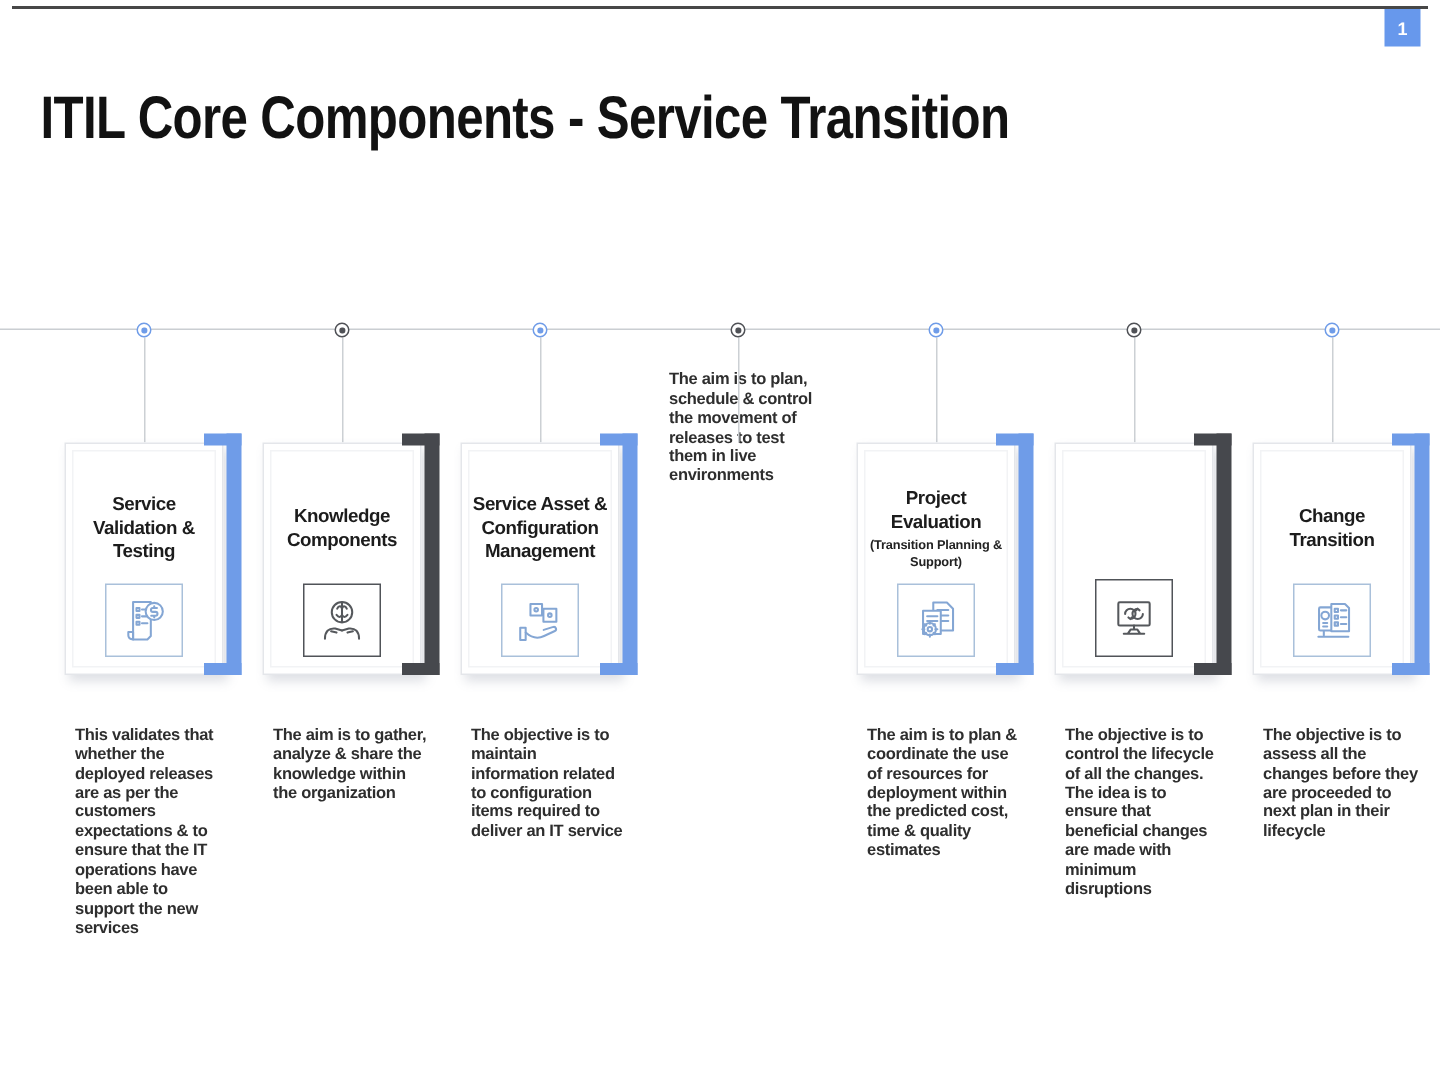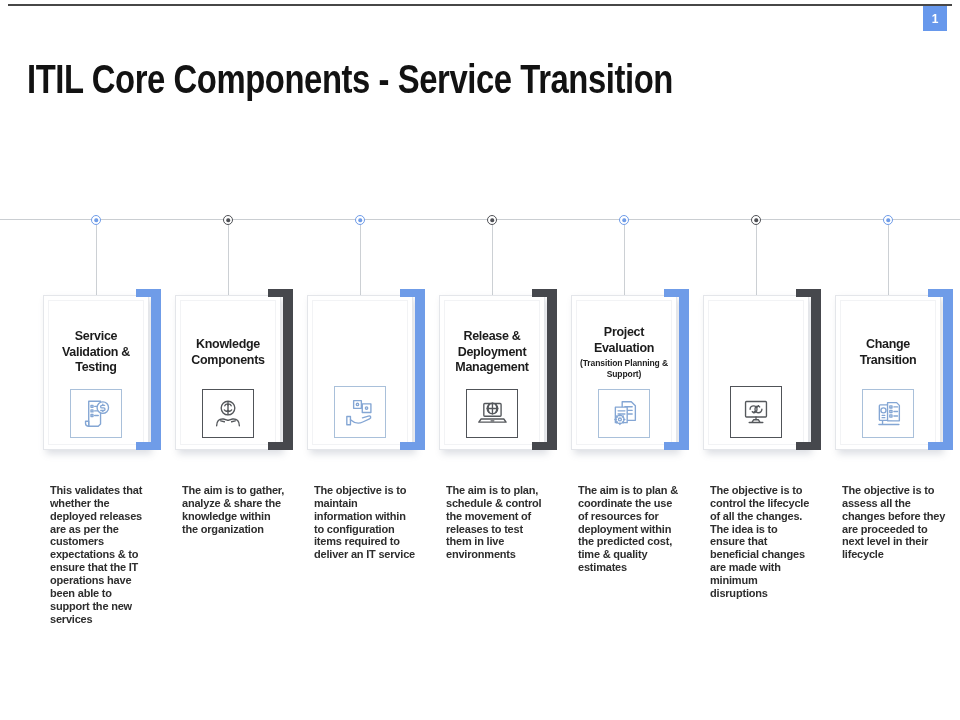--- a/index.html
+++ b/index.html
@@ -111,52 +111,40 @@
         </div>
       </div>
       <div class="desc">The aim is to gather, analyze &amp; share the knowledge within the organization</div>
     </div>
 
     <div class="col col-blue">
       <span class="dot"></span>
       <span class="vline"></span>
       <div class="card">
         <span class="bracket"></span>
+        <div class="title-wrap">
+          <div class="card-title">Service Asset &amp; Configuration Management</div>
+        </div>
         <div class="icon-box">
           <svg viewBox="0 0 44 44" width="40" height="40" fill="none" stroke="currentColor" stroke-width="1.5" stroke-linecap="round" stroke-linejoin="round">
             <rect x="15" y="9.5" width="8.5" height="8.5"></rect>
               <circle cx="19.2" cy="13.7" r="1.3"></circle>
             <rect x="24.5" y="13" width="9.5" height="9.5"></rect>
               <circle cx="29.2" cy="17.7" r="1.3"></circle>
             <path d="M11.5 30.5c4.5 4 9.5 4.5 13.5 2.5l7.5-3.5c2.3-1 1.3-3.8-1.3-3l-6.5 2"></path>
             <rect x="7.5" y="27" width="4" height="9"></rect>
           </svg>
         </div>
       </div>
-      <div class="desc">The objective is to maintain information within to configuration items required to deliver an IT service</div>
+      <div class="desc">The objective is to maintain information related to configuration items required to deliver an IT service</div>
     </div>
 
     <div class="col col-dark">
       <span class="dot"></span>
       <span class="vline"></span>
-      <div class="card">
-        <span class="bracket"></span>
-        <div class="title-wrap">
-          <div class="card-title">Release &amp; Deployment Management</div>
-        </div>
-        <div class="icon-box">
-          <svg viewBox="0 0 44 44" width="40" height="40" fill="none" stroke="currentColor" stroke-width="1.5" stroke-linecap="round" stroke-linejoin="round">
-            <rect x="13" y="10.5" width="19" height="14" rx="1"></rect>
-            <circle cx="22.5" cy="16" r="5.8"></circle>
-            <path d="M16.7 16h11.6 M22.5 10.2v11.6 M19 11.5c-1.8 3-1.8 6 0 9 M26 11.5c1.8 3 1.8 6 0 9"></path>
-            <path d="M10 27.5h25l2.5 3.5H7.5z"></path>
-            <path d="M21 29.5h3"></path>
-          </svg>
-        </div>
-      </div>
       <div class="desc">The aim is to plan, schedule &amp; control the movement of releases to test them in live environments</div>
     </div>
 
     <div class="col col-blue">
       <span class="dot"></span>
       <span class="vline"></span>
       <div class="card">
         <span class="bracket"></span>
         <div class="title-wrap">
           <div class="card-title">Project Evaluation</div>
@@ -214,17 +202,17 @@
             <rect x="24" y="13" width="2.4" height="2.4"></rect>
               <path d="M28.5 14.2h4"></path>
             <rect x="24" y="18" width="2.4" height="2.4"></rect>
               <path d="M28.5 19.2h4"></path>
             <rect x="24" y="23" width="2.4" height="2.4"></rect>
               <path d="M28.5 24.2h4"></path>
             <path d="M16 29.5v3 M12 33.5h22"></path>
           </svg>
         </div>
       </div>
-      <div class="desc">The objective is to assess all the changes before they are proceeded to next level in their lifecycle</div>
+      <div class="desc">The objective is to assess all the changes before they are proceeded to next plan in their lifecycle</div>
     </div>
 
   </div>
 </div>
 
 </body></html>

